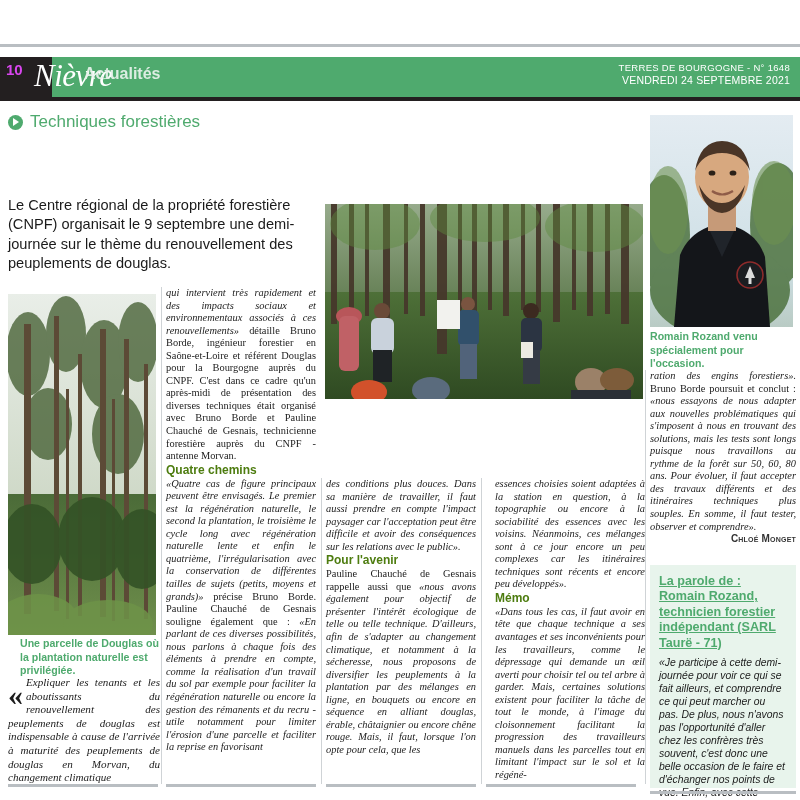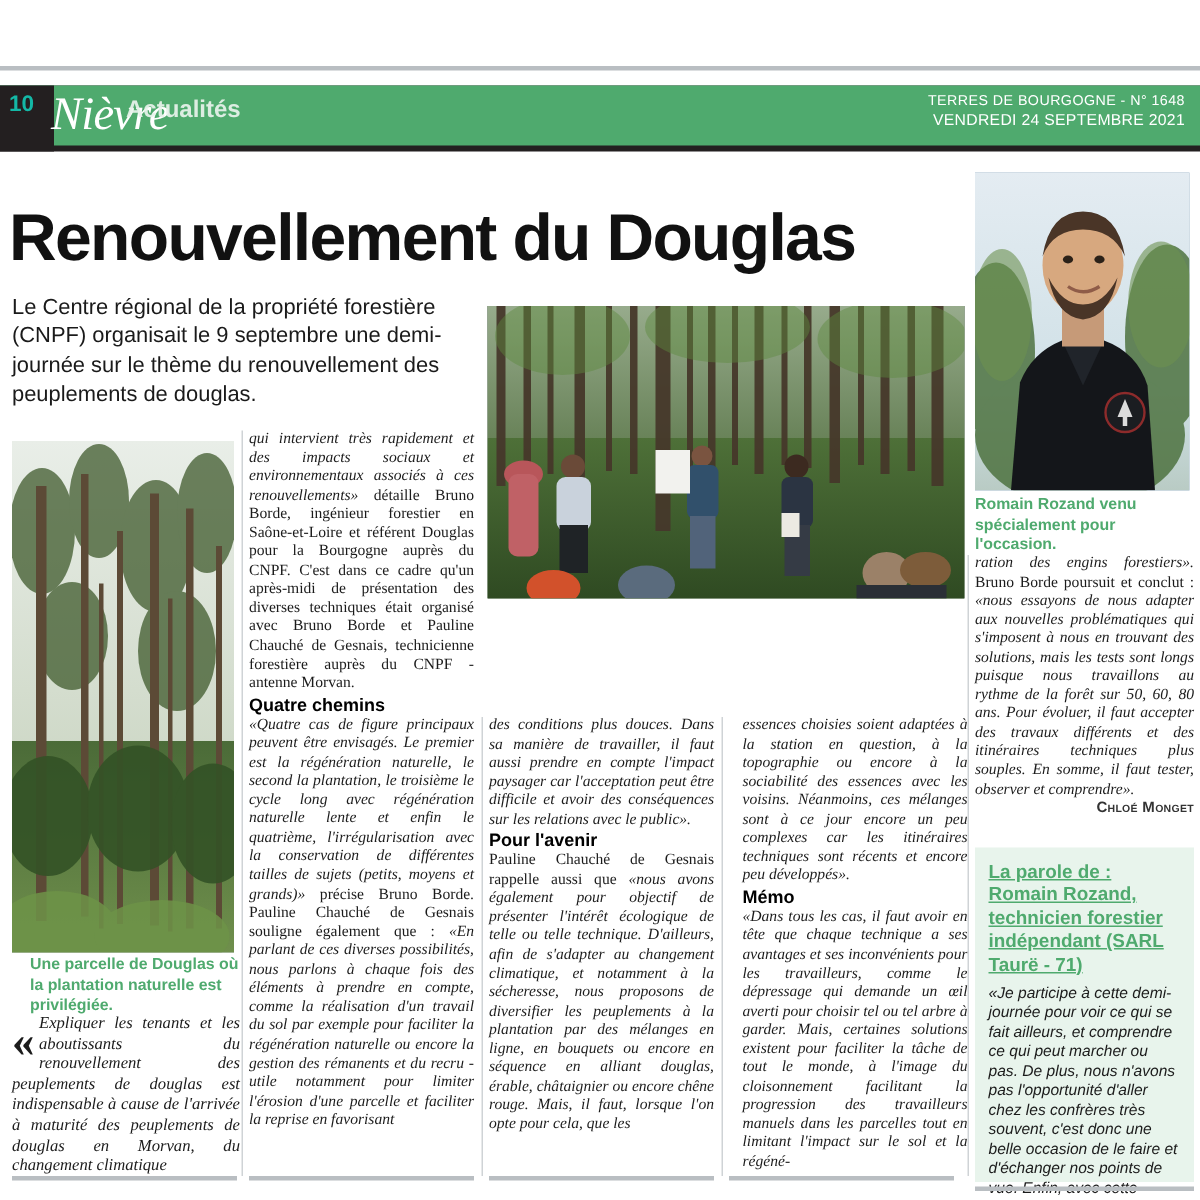--- a/index.html
+++ b/index.html
@@ -9,22 +9,22 @@
     font-family:"Liberation Sans", sans-serif;
     overflow:hidden;
     position:relative;
   }
   .page{position:absolute;inset:0;}
 
   
   .masthead{position:absolute;left:0;top:57px;width:800px;height:44px;}
   .masthead-dark{position:absolute;left:0;top:0;width:800px;height:44px;background:#231f20;}
   .masthead-green{position:absolute;left:0;top:0;width:800px;height:40px;background:#4faa6e;}
-  .pagenum-box{position:absolute;left:0;top:0;width:36px;height:44px;background:#231f20;
-      color:#14b8a6;font-weight:bold;font-size:15px;line-height:20px;padding:3px 0 0 6px;box-sizing:border-box;}
+  .pagenum-box{position:absolute;left:0;top:0;width:52px;height:44px;background:#231f20;
+      color:#d946ef;font-weight:bold;font-size:15px;line-height:20px;padding:3px 0 0 6px;box-sizing:border-box;}
   .nievre{position:absolute;left:34px;top:2px;font-family:"Liberation Serif", serif;
       font-style:italic;font-size:31px;color:#ffffff;letter-spacing:-0.5px;line-height:34px;}
   .actualites{position:absolute;left:84px;top:8px;font-size:16px;color:#e9f3ec;font-weight:600;opacity:.92;}
   .edition{position:absolute;right:10px;top:4px;text-align:right;color:#ffffff;}
   .edition .l1{font-size:9.5px;letter-spacing:.3px;line-height:13px;}
   .edition .l2{font-size:10.5px;font-weight:normal;letter-spacing:.2px;line-height:13px;}
 
   
   .rubric{position:absolute;left:8px;top:112px;display:flex;align-items:center;gap:7px;}
   .rubric .play{width:15px;height:15px;border-radius:50%;background:#4faa6e;position:relative;}
@@ -54,21 +54,21 @@
   
   .col{position:absolute;font-family:"Liberation Serif", serif;font-size:10.4px;
       line-height:12.55px;color:#1b1b1b;text-align:justify;}
   #col2{left:166px;top:287px;width:150px;}
   #col3{left:326px;top:478px;width:150px;}
   #col4{left:495px;top:478px;width:150px;}
   #col5{left:650px;top:370px;width:146px;}
 
   .col p{margin:0;}
   .it{font-style:italic;}
-  .sub{font-family:"Liberation Sans", sans-serif;color:#000000;font-weight:bold;
+  .sub{font-family:"Liberation Sans", sans-serif;color:#4d7c0f;font-weight:bold;
        font-size:12px;line-height:15px;margin:1px 0 1px 0;text-align:left;}
   .signature{font-family:"Liberation Sans", sans-serif;font-variant:small-caps;
        font-weight:bold;font-size:10px;color:#333;text-align:right;margin-top:5px;letter-spacing:.2px;}
 
   
   .pull{position:absolute;left:8px;top:676px;width:152px;font-family:"Liberation Serif", serif;
       font-style:italic;font-size:11.1px;line-height:13.6px;color:#1b1b1b;text-align:justify;}
   .pull .quotemark{float:left;font-family:"Liberation Serif", serif;font-style:normal;
       font-size:30px;line-height:22px;color:#1b1b1b;margin:8px 3px 0 0;font-weight:bold;}
 
@@ -94,22 +94,25 @@
     <div class="pagenum-box">10</div>
     <div class="nievre">Nièvre</div>
     <div class="actualites">Actualités</div>
     <div class="edition">
       <div class="l1">TERRES DE BOURGOGNE - N° 1648</div>
       <div class="l2">VENDREDI 24 SEPTEMBRE 2021</div>
     </div>
   </div>
   <div class="toprule"></div>
 
-
-  <div class="headline">Renouvellement du Douglas</div>
+  <div class="rubric">
+    <span class="play"></span>
+    <span class="txt">Techniques forestières</span>
+  </div>
+
 
   <div class="chapo">Le Centre régional de la propriété forestière (CNPF) organisait le 9 septembre une demi-journée sur le thème du renouvellement des peuplements de douglas.</div>
 
   <div class="photo" id="photo-main">
     <svg width="318" height="195" viewBox="0 0 318 195" preserveAspectRatio="none">
       <defs>
         <linearGradient id="fgSky" x1="0" y1="0" x2="0" y2="1">
           <stop offset="0%" stop-color="#97ab8c"></stop>
             <stop offset="55%" stop-color="#5f7a4e"></stop>
             <stop offset="100%" stop-color="#3d5a31"></stop>

